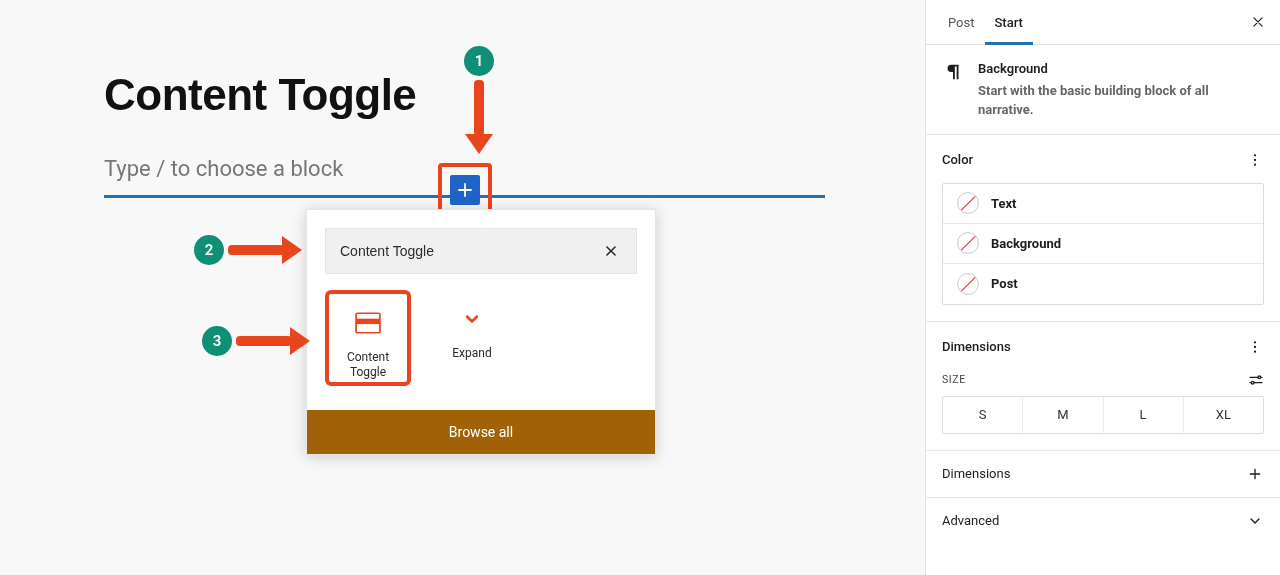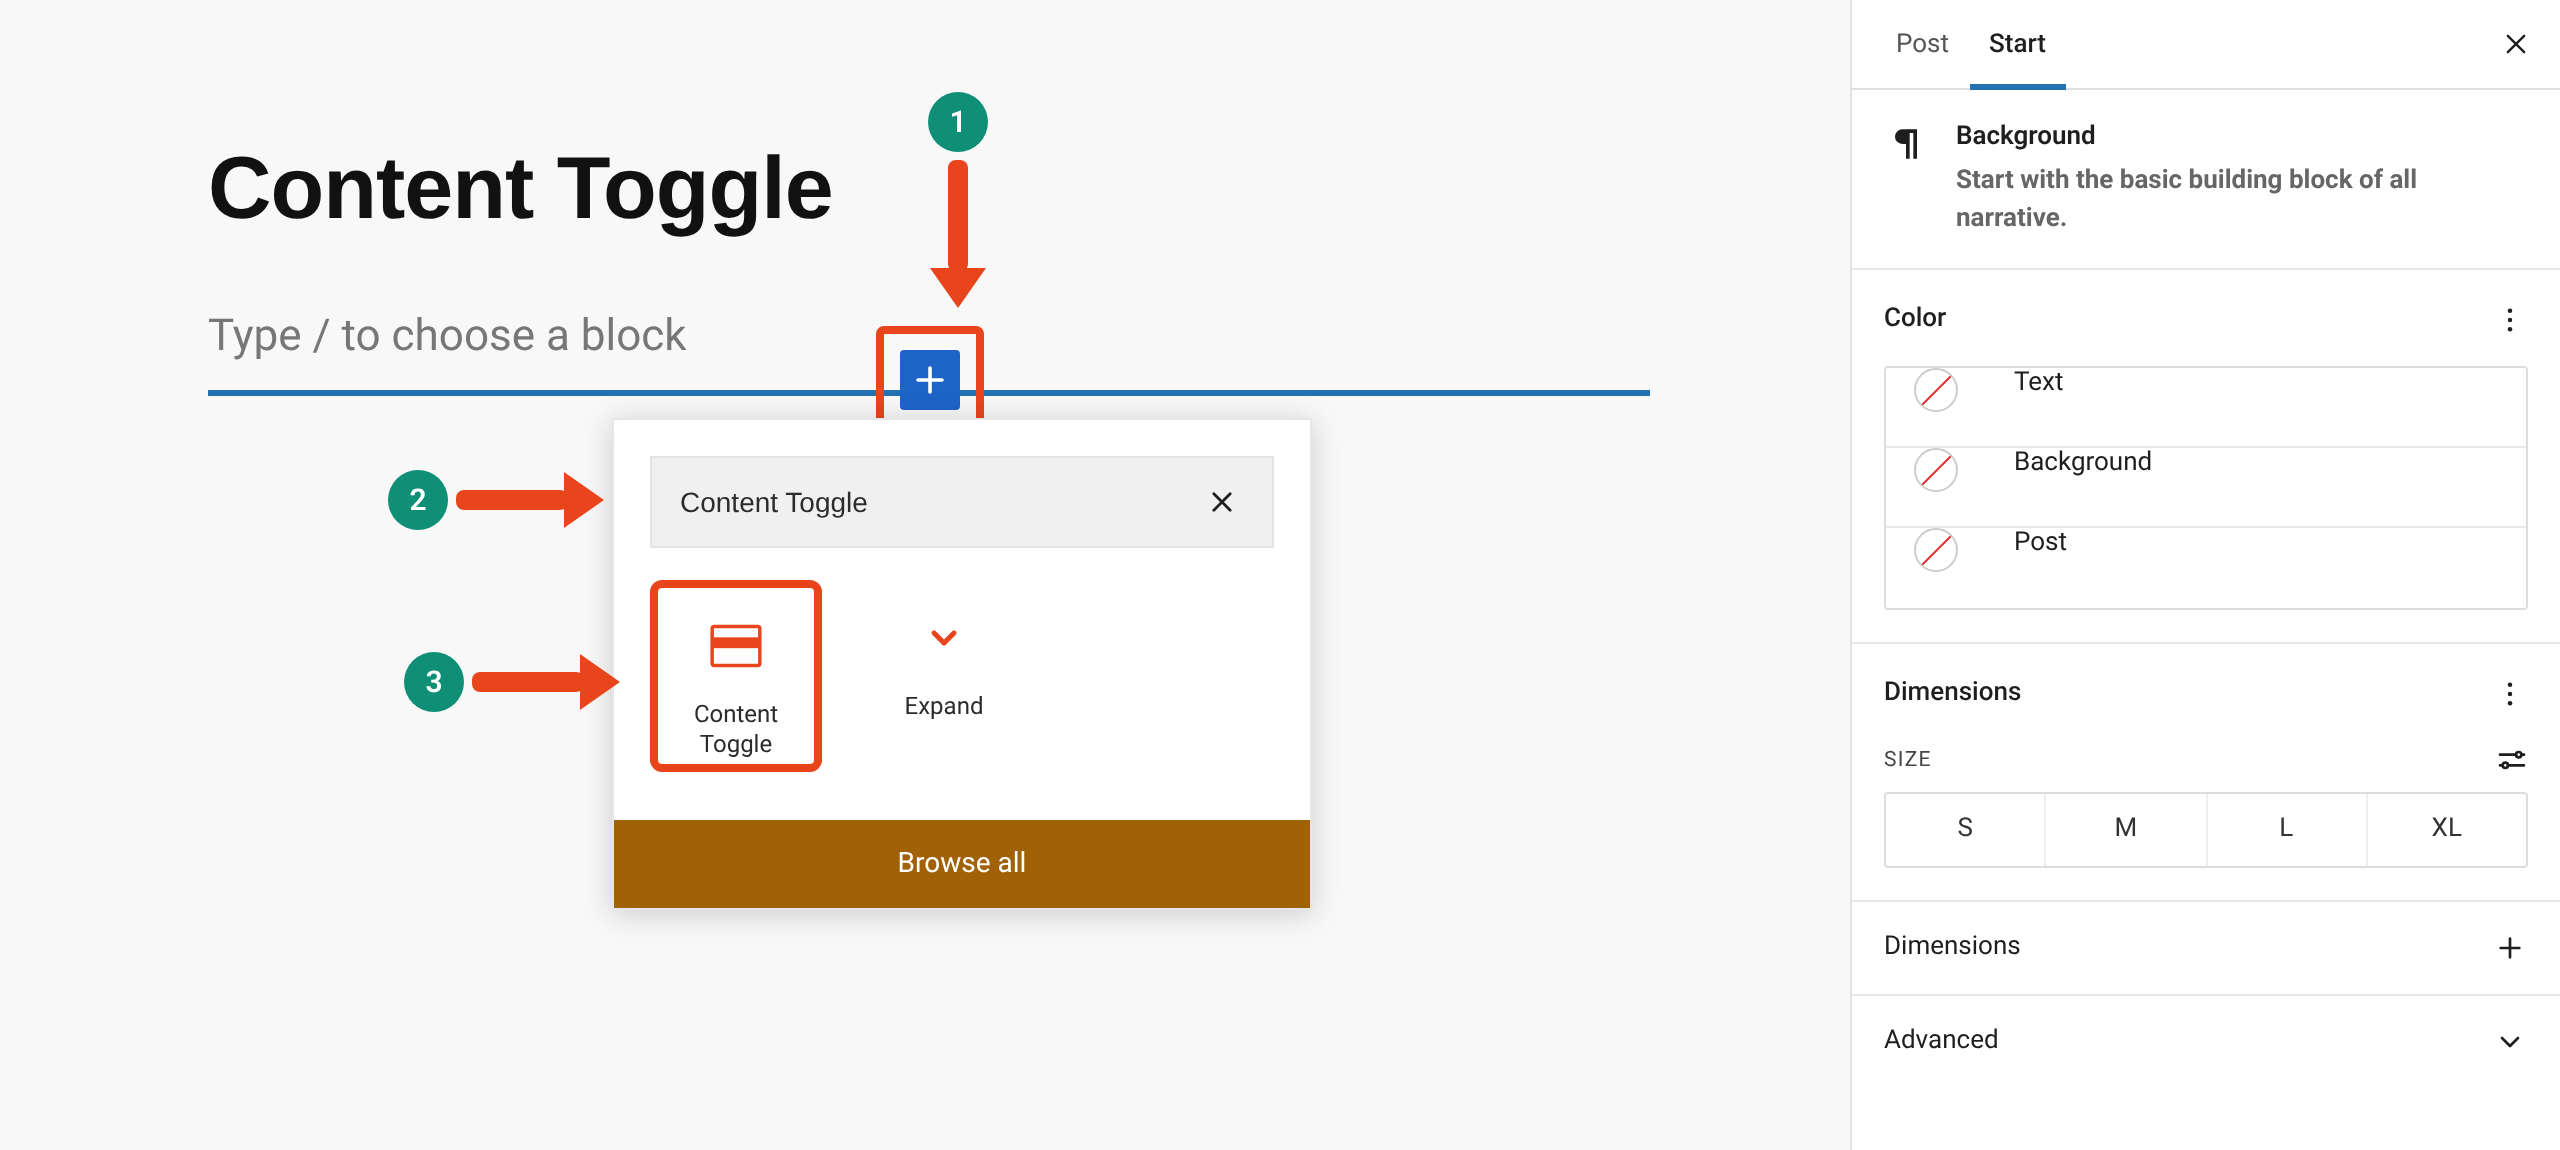--- a/index.html
+++ b/index.html
@@ -49,21 +49,21 @@
   .sb-tab.active::after { content: ""; position: absolute; bottom: -1px; left: 0; right: 0; height: 3px; background: #2271b1; }
   .sb-close { margin-left: auto; width: 20px; height: 20px; display: flex; align-items: center; justify-content: center; cursor: pointer; color: #1e1e1e; }
   .sb-header { display: flex; padding: 16px 16px 14px; gap: 14px; }
   .sb-header .blk-icon { width: 22px; height: 22px; flex: none; }
   .sb-header .blk-title { font-weight: 600; font-size: 13px; }
   .sb-header .blk-desc { color: #666; font-size: 13px; margin-top: 6px; line-height: 1.45; font-weight: bold; }
   .sb-panel { border-top: 1px solid #e6e6e6; padding: 16px; }
   .sb-panel-head { display: flex; align-items: center; font-weight: 500; font-size: 13px; }
   .sb-panel-head .panel-act { margin-left: auto; width: 18px; height: 18px; display: flex; align-items: center; justify-content: center; color: #1e1e1e; cursor: pointer; }
   .color-list { margin-top: 14px; border: 1px solid #ddd; border-radius: 2px; }
-  .color-row { display: flex; align-items: flex-start; gap: 28px; height: 40px; padding: 0 14px; cursor: pointer; border-bottom: 1px solid #e8e8e8; font-size: 13px; }
+  .color-row { display: flex; align-items: center; gap: 12px; height: 40px; padding: 0 14px; cursor: pointer; border-bottom: 1px solid #e8e8e8; font-size: 13px; font-weight: bold; }
   .color-row:last-child { border-bottom: none; }
   .swatch { width: 22px; height: 22px; border-radius: 50%; border: 1px solid #ccc; position: relative; overflow: hidden; }
   .swatch.empty::after { content: ""; position: absolute; left: -4px; right: -4px; top: 50%; border-top: 1px solid #d33; transform: rotate(-45deg); }
   .typo-sizehead { display: flex; align-items: center; margin-top: 16px; }
   .typo-sizehead .shlabel { font-size: 10.5px; letter-spacing: .06em; color: #444; }
   .size-seg { display: flex; border: 1px solid #ddd; border-radius: 2px; margin-top: 8px; height: 38px; }
   .size-seg .segbtn { flex: 1; display: flex; align-items: center; justify-content: center; border-right: 1px solid #eee; cursor: pointer; font-size: 13px; color: #333; }
   .size-seg .segbtn:last-child { border-right: none; }
   .panel-thin { border-top: 1px solid #e6e6e6; padding: 14px 16px; display: flex; align-items: center; font-size: 13px; justify-content: center; }
   .panel-thin .panel-act { margin-left: auto; cursor: pointer; width: 18px; height: 18px; display: flex; align-items: center; justify-content: center; }

